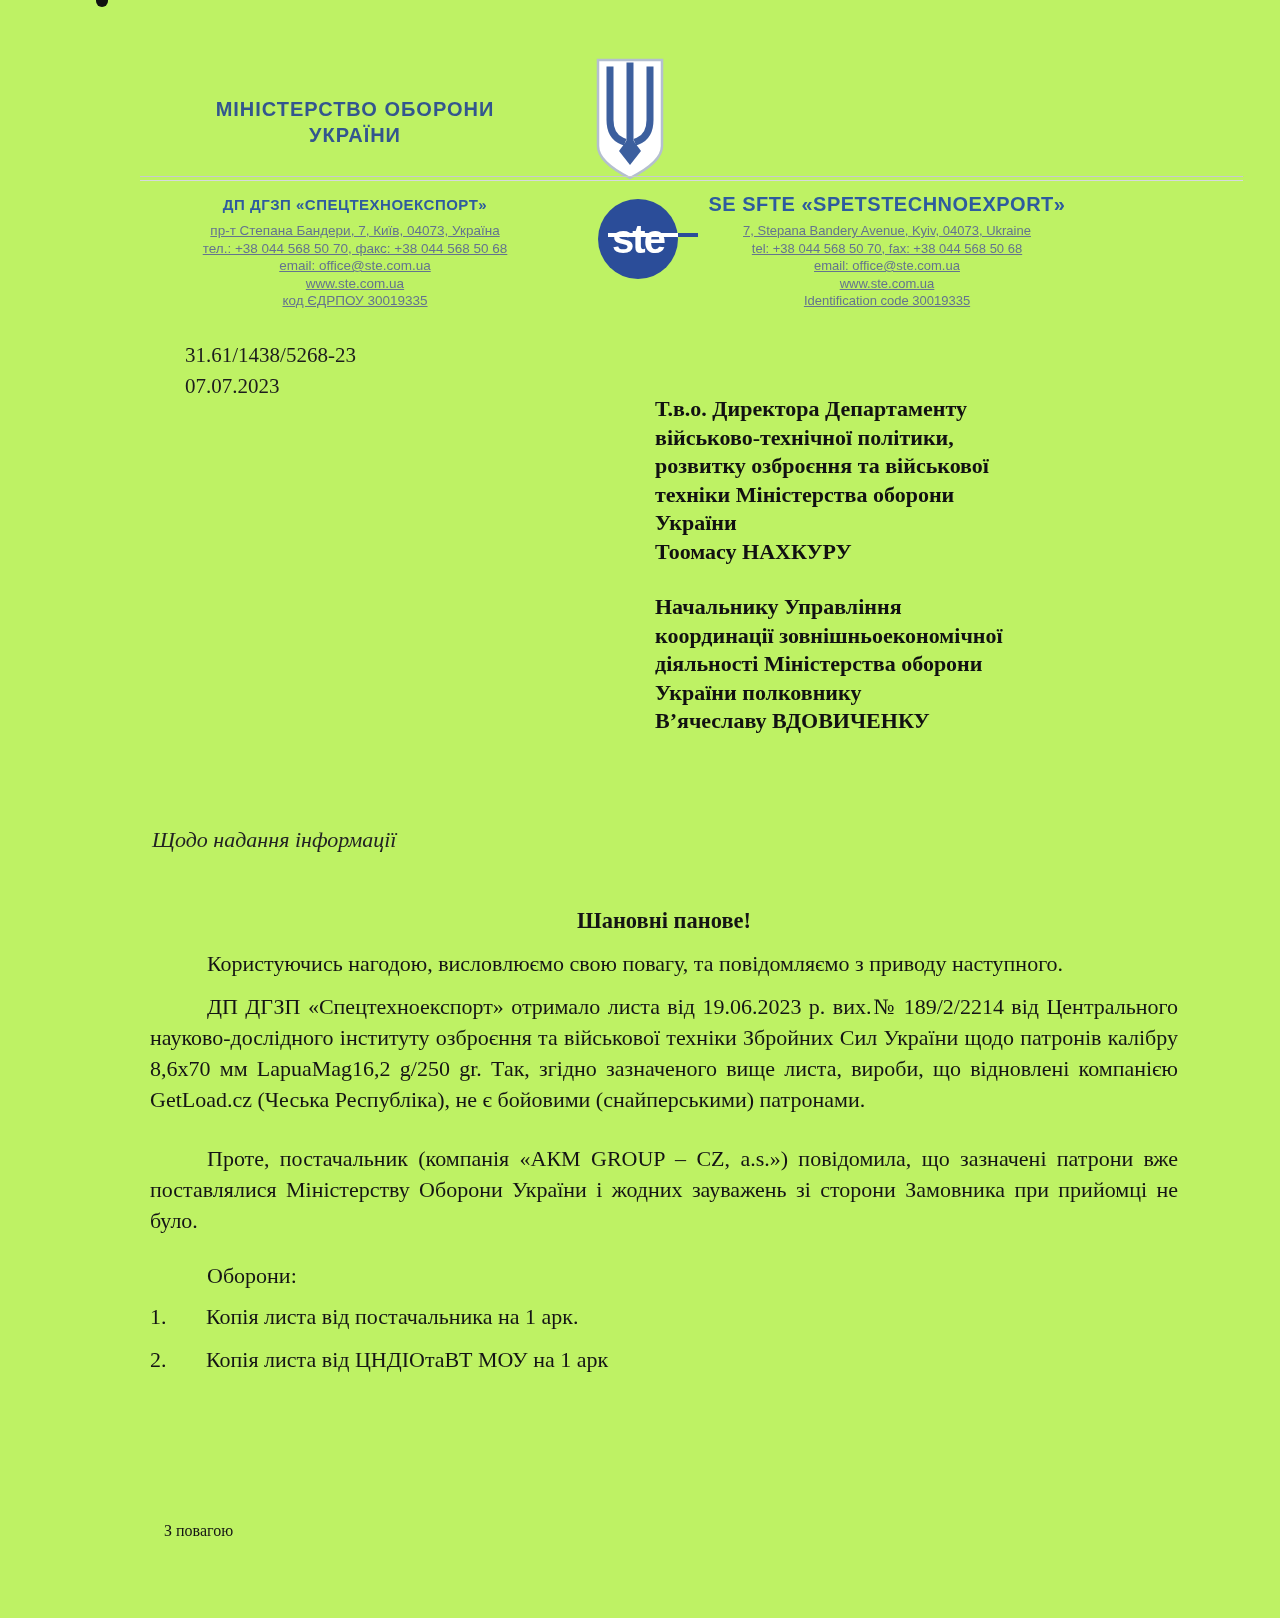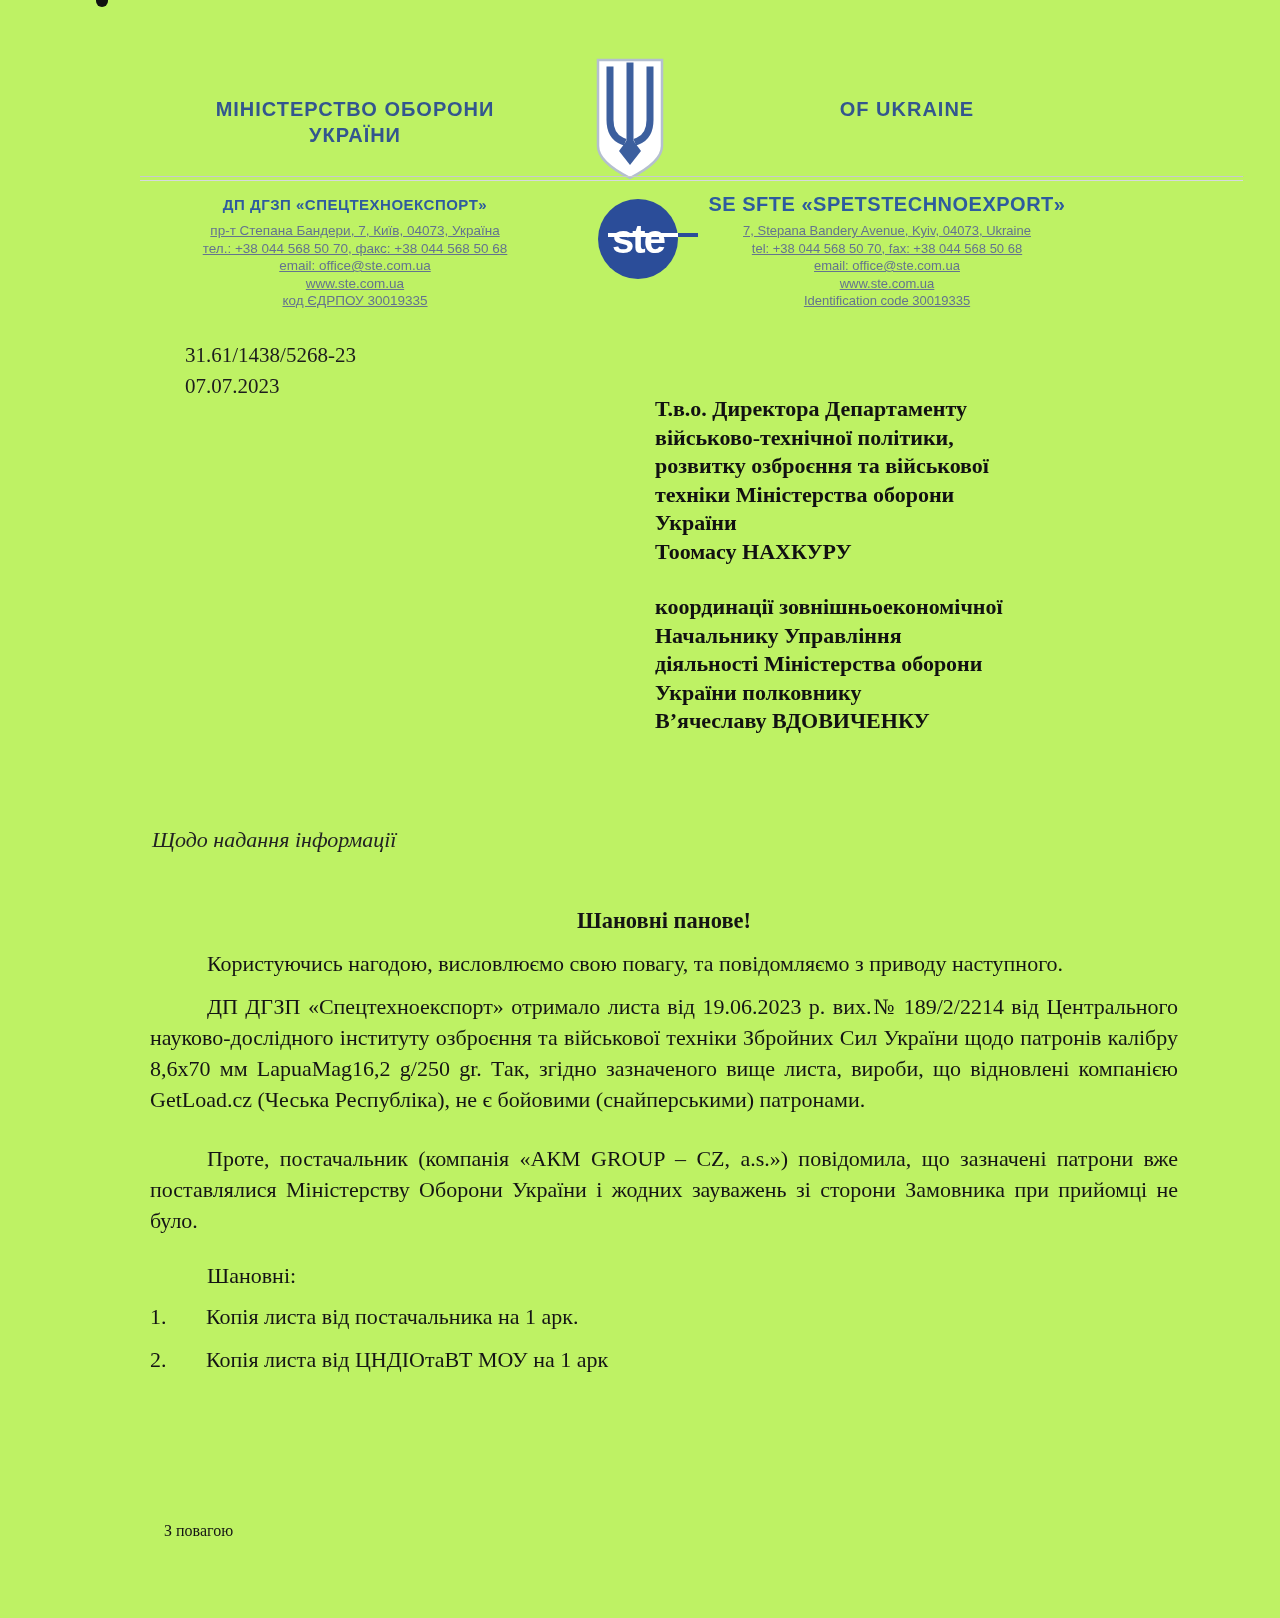--- a/index.html
+++ b/index.html
@@ -72,21 +72,20 @@
       <g fill="none" stroke="#3c5f9e" stroke-width="7" stroke-linecap="square">
         <path d="M17 14 V64 Q17 80 29 85"></path>
         <path d="M57 14 V64 Q57 80 45 85"></path>
         <path d="M37 10 V92"></path>
       </g>
       <path d="M37 80 L48 95 37 109 26 95 Z" fill="#3c5f9e"></path>
     </svg>
   </div>
 
   <div class="hdr-block mod-right">
-    <div class="mod-title">OF UKRAINE</div>
   </div>
 
   <div class="divider"></div>
 
   <div class="hdr-block org-left">
     <div class="org-name">ДП ДГЗП «СПЕЦТЕХНОЕКСПОРТ»</div>
     <div class="org-lines">
       <div>пр-т Степана Бандери, 7, Київ, 04073, Україна</div>
       <div>тел.: +38 044 568 50 70, факс: +38 044 568 50 68</div>
       <div>email: office@ste.com.ua</div>
@@ -123,35 +122,35 @@
   <div class="addr addr1">
     <div>Т.в.о. Директора Департаменту</div>
     <div>військово-технічної політики,</div>
     <div>розвитку озброєння та військової</div>
     <div>техніки Міністерства оборони</div>
     <div>України</div>
     <div>Тоомасу НАХКУРУ</div>
   </div>
 
   <div class="addr addr2">
+    <div>Начальнику Управління</div>
     <div>координації зовнішньоекономічної</div>
-    <div>Начальнику Управління</div>
     <div>діяльності Міністерства оборони</div>
     <div>України полковнику</div>
     <div>В’ячеславу ВДОВИЧЕНКУ</div>
   </div>
 
   <div class="subject">Щодо надання інформації</div>
 
   <div class="body-block">
     <p class="salutation">Шановні панове!</p>
     <p class="para p1">Користуючись нагодою, висловлюємо свою повагу, та повідомляємо з приводу наступного.</p>
     <p class="para p2">ДП ДГЗП «Спецтехноекспорт» отримало листа від 19.06.2023 р. вих.№ 189/2/2214 від Центрального науково-дослідного інституту озброєння та військової техніки Збройних Сил України щодо патронів калібру 8,6х70 мм LapuaMag16,2 g/250 gr. Так, згідно зазначеного вище листа, вироби, що відновлені компанією GetLoad.cz (Чеська Республіка), не є бойовими (снайперськими) патронами.</p>
     <p class="para p3">Проте, постачальник (компанія «АКМ GROUP – CZ, a.s.») повідомила, що зазначені патрони вже поставлялися Міністерству Оборони України і жодних зауважень зі сторони Замовника при прийомці не було.</p>
-    <p class="att-label">Шановні:</p>
+    <p class="att-label">Оборони:</p>
     <div class="att-row">
       <span class="att-num">1.</span>
       <span>Копія листа від постачальника на 1 арк.</span>
     </div>
     <div class="att-row">
       <span class="att-num">2.</span>
       <span>Копія листа від ЦНДІОтаВТ МОУ на 1 арк</span>
     </div>
   </div>
 

